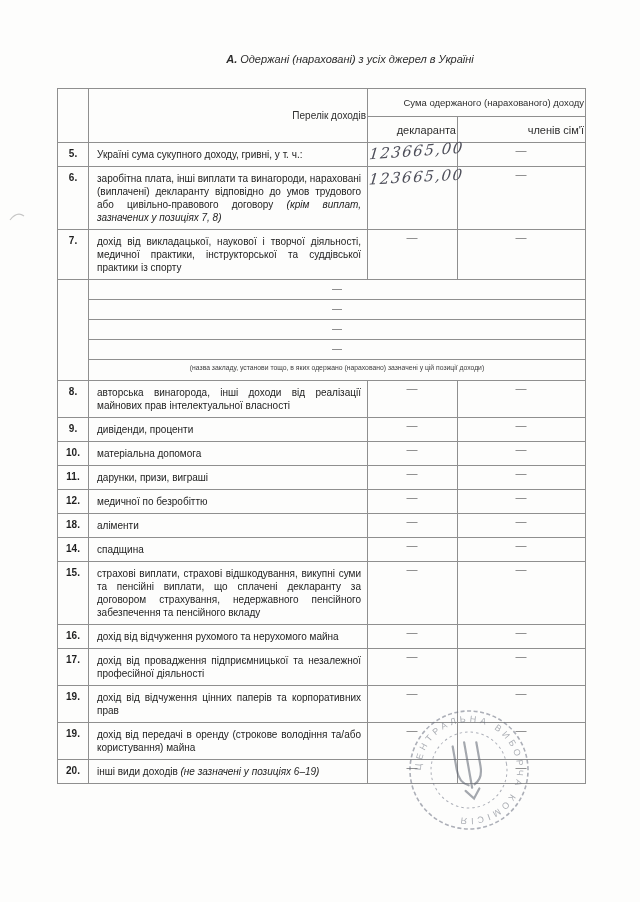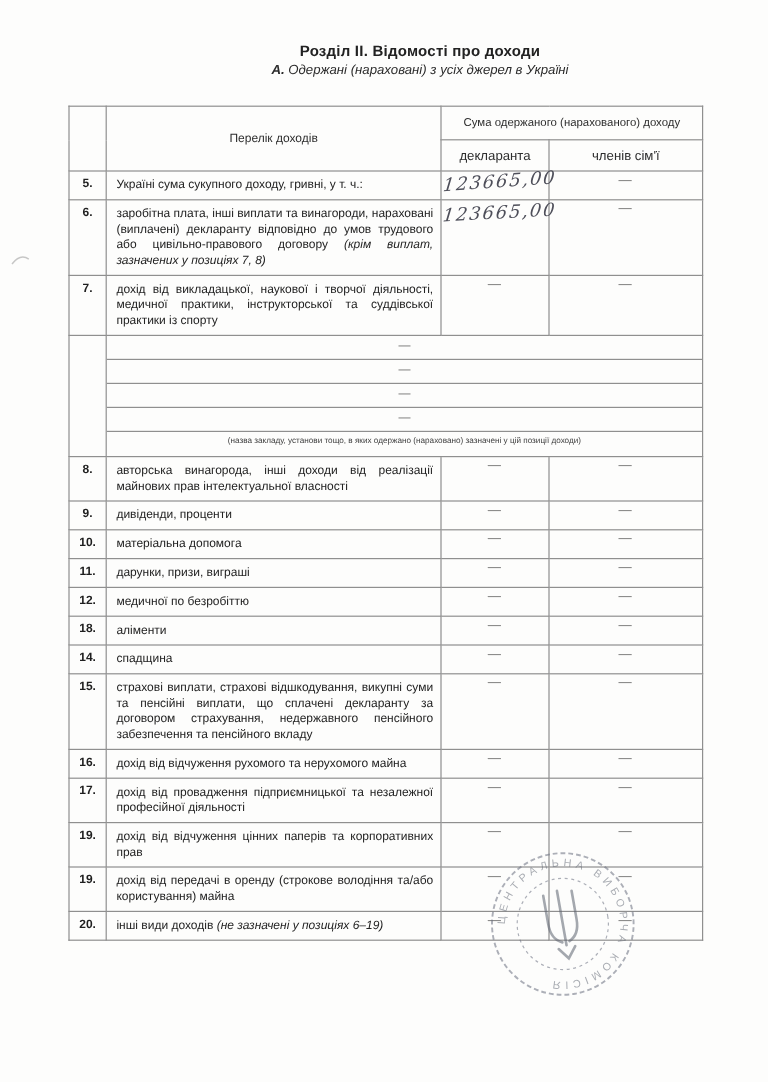--- a/index.html
+++ b/index.html
@@ -24,21 +24,21 @@
   .subtitle b{margin-right:3px;}
   table.form{
     position:absolute;left:57px;top:88px;width:528px;
     border-collapse:collapse;table-layout:fixed;
   }
   table.form td{
     border:1px solid #8f8f8f;
     vertical-align:top;
     overflow:visible;
   }
-  .hc{text-align:center;vertical-align:middle !important;color:#2e2e2e;}
+  .hc{text-align:right;vertical-align:middle !important;color:#2e2e2e;}
   .list-h{font-size:10px;margin-top:24px;}
   .sum-h{font-size:9.5px;height:25px;}
   .sub-h{font-size:11px;height:23px;}
   td.num{
     font-size:10px;font-weight:bold;text-align:center;
     padding-top:5px;color:#1f1f1f;
   }
   td.desc{
     font-size:10px;line-height:1.3;
     padding:5px 6px 5px 8px;
@@ -78,21 +78,20 @@
   .pencil-mark{
     position:absolute;left:6px;top:205px;width:28px;height:22px;
     opacity:.55;
   }
 </style>
 </head>
 <body>
 
 <div class="page">
 
-  <div class="title">Розділ II. Відомості про доходи</div>
   <div class="subtitle">
     <b>А.</b><span>Одержані (нараховані) з усіх джерел в Україні</span>
   </div>
 
   <table class="form">
     <colgroup>
       <col style="width:31px">
         <col style="width:279px">
         <col style="width:90px">
         <col style="width:128px">

